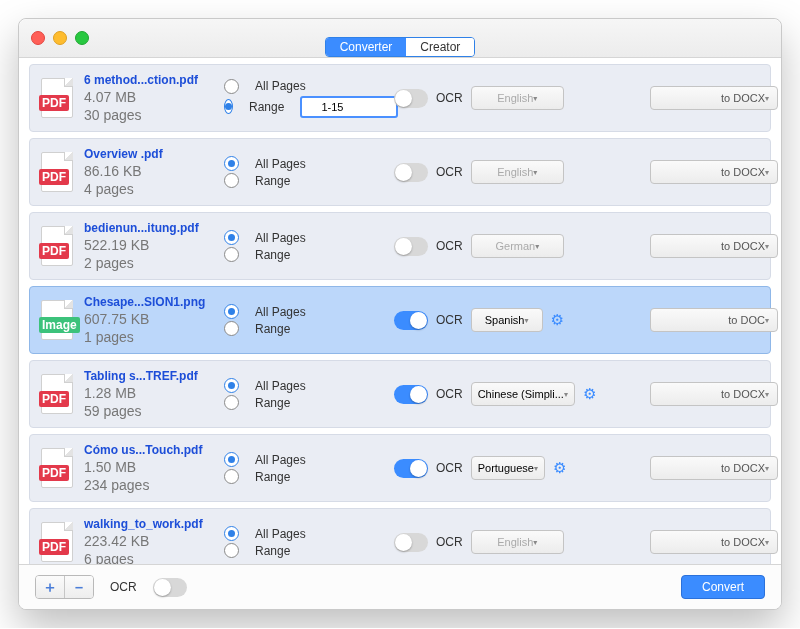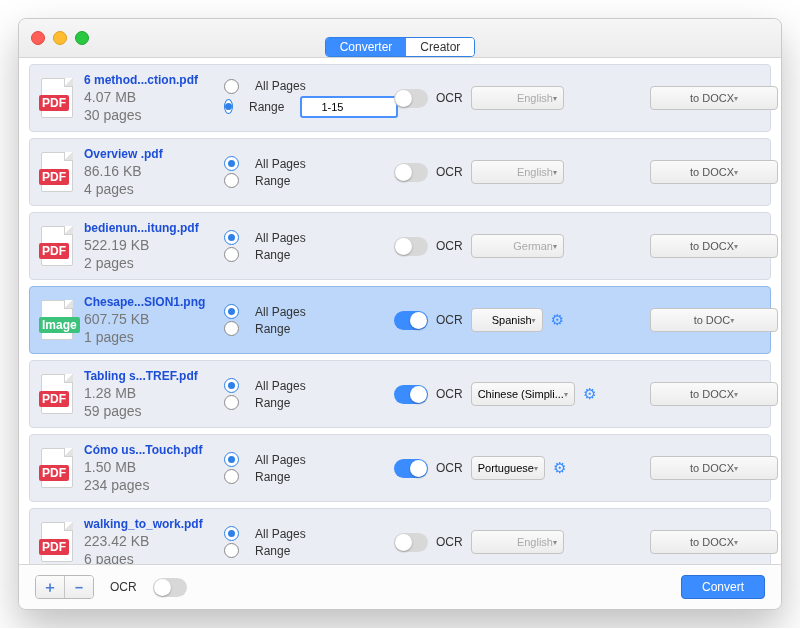--- a/index.html
+++ b/index.html
@@ -34,26 +34,26 @@
   .rangein{width:56px;height:18px;border:1px solid #bcbcbc;border-radius:3px;padding:0 19px;font-size:11px;background:#fff}
   .rangein.focus{border:2px solid #4a90ff;outline:none}
   .ocrcol{width:170px;flex:none;display:flex;align-items:center;gap:8px}
   .toggle{width:34px;height:19px;border-radius:20px;position:relative;flex:none}
   .toggle .knob{position:absolute;top:1px;width:17px;height:17px;border-radius:50%;background:#fff;box-shadow:0 1px 2px rgba(0,0,0,.3)}
   .toggle.off{background:#d8d8d8}
   .toggle.off .knob{left:1px}
   .toggle.on{background:#3b8cff}
   .toggle.on .knob{right:1px}
   .ocrlbl{color:#333}
-  .langsel{width:110px;height:22px;border:1px solid #c4c4c4;border-radius:4px;background:linear-gradient(#fafafa,#ececec);display:flex;align-items:center;justify-content:flex-end;padding:0 6px;font-size:11px}
+  .langsel{width:110px;height:22px;border:1px solid #c4c4c4;border-radius:4px;background:linear-gradient(#fafafa,#ececec);display:flex;align-items:center;justify-content:center;padding:0 6px;font-size:11px}
   .langsel.dis{color:#aaa}
   .langsel .caret{font-size:8px;color:#888}
   .gear{color:#3b8cff;font-size:15px}
   .fmtcol{width:110px;flex:none;margin-left:auto}
-  .fmtsel{width:110px;height:22px;border:1px solid #c4c4c4;border-radius:4px;background:linear-gradient(#fafafa,#ececec);display:flex;align-items:center;justify-content:center;padding:0 8px;font-size:11px;color:#555}
+  .fmtsel{width:110px;height:22px;border:1px solid #c4c4c4;border-radius:4px;background:linear-gradient(#fafafa,#ececec);display:flex;align-items:center;justify-content:flex-end;padding:0 8px;font-size:11px;color:#555}
   .fmtsel .caret{font-size:8px;color:#888}
   .footer{height:44px;border-top:1px solid #d5d5d5;display:flex;align-items:center;padding:0 16px;gap:16px;background:#fcfcfc}
   .pm{display:flex;border:1px solid #b9b9b9;border-radius:4px;overflow:hidden}
   .pm div{width:28px;height:22px;display:flex;align-items:center;justify-content:center;background:linear-gradient(#fbfbfb,#ededed);color:#4a7dd8;font-size:15px;font-weight:600}
   .pm div+div{border-left:1px solid #c6c6c6}
   .footer .ocrlbl{color:#333}
   .convert{margin-left:auto;background:#3b8cff;color:#fff;border:1px solid #2b71da;border-radius:4px;padding:4px 20px;font-size:12px}
 </style>
 </head>
 <body>

